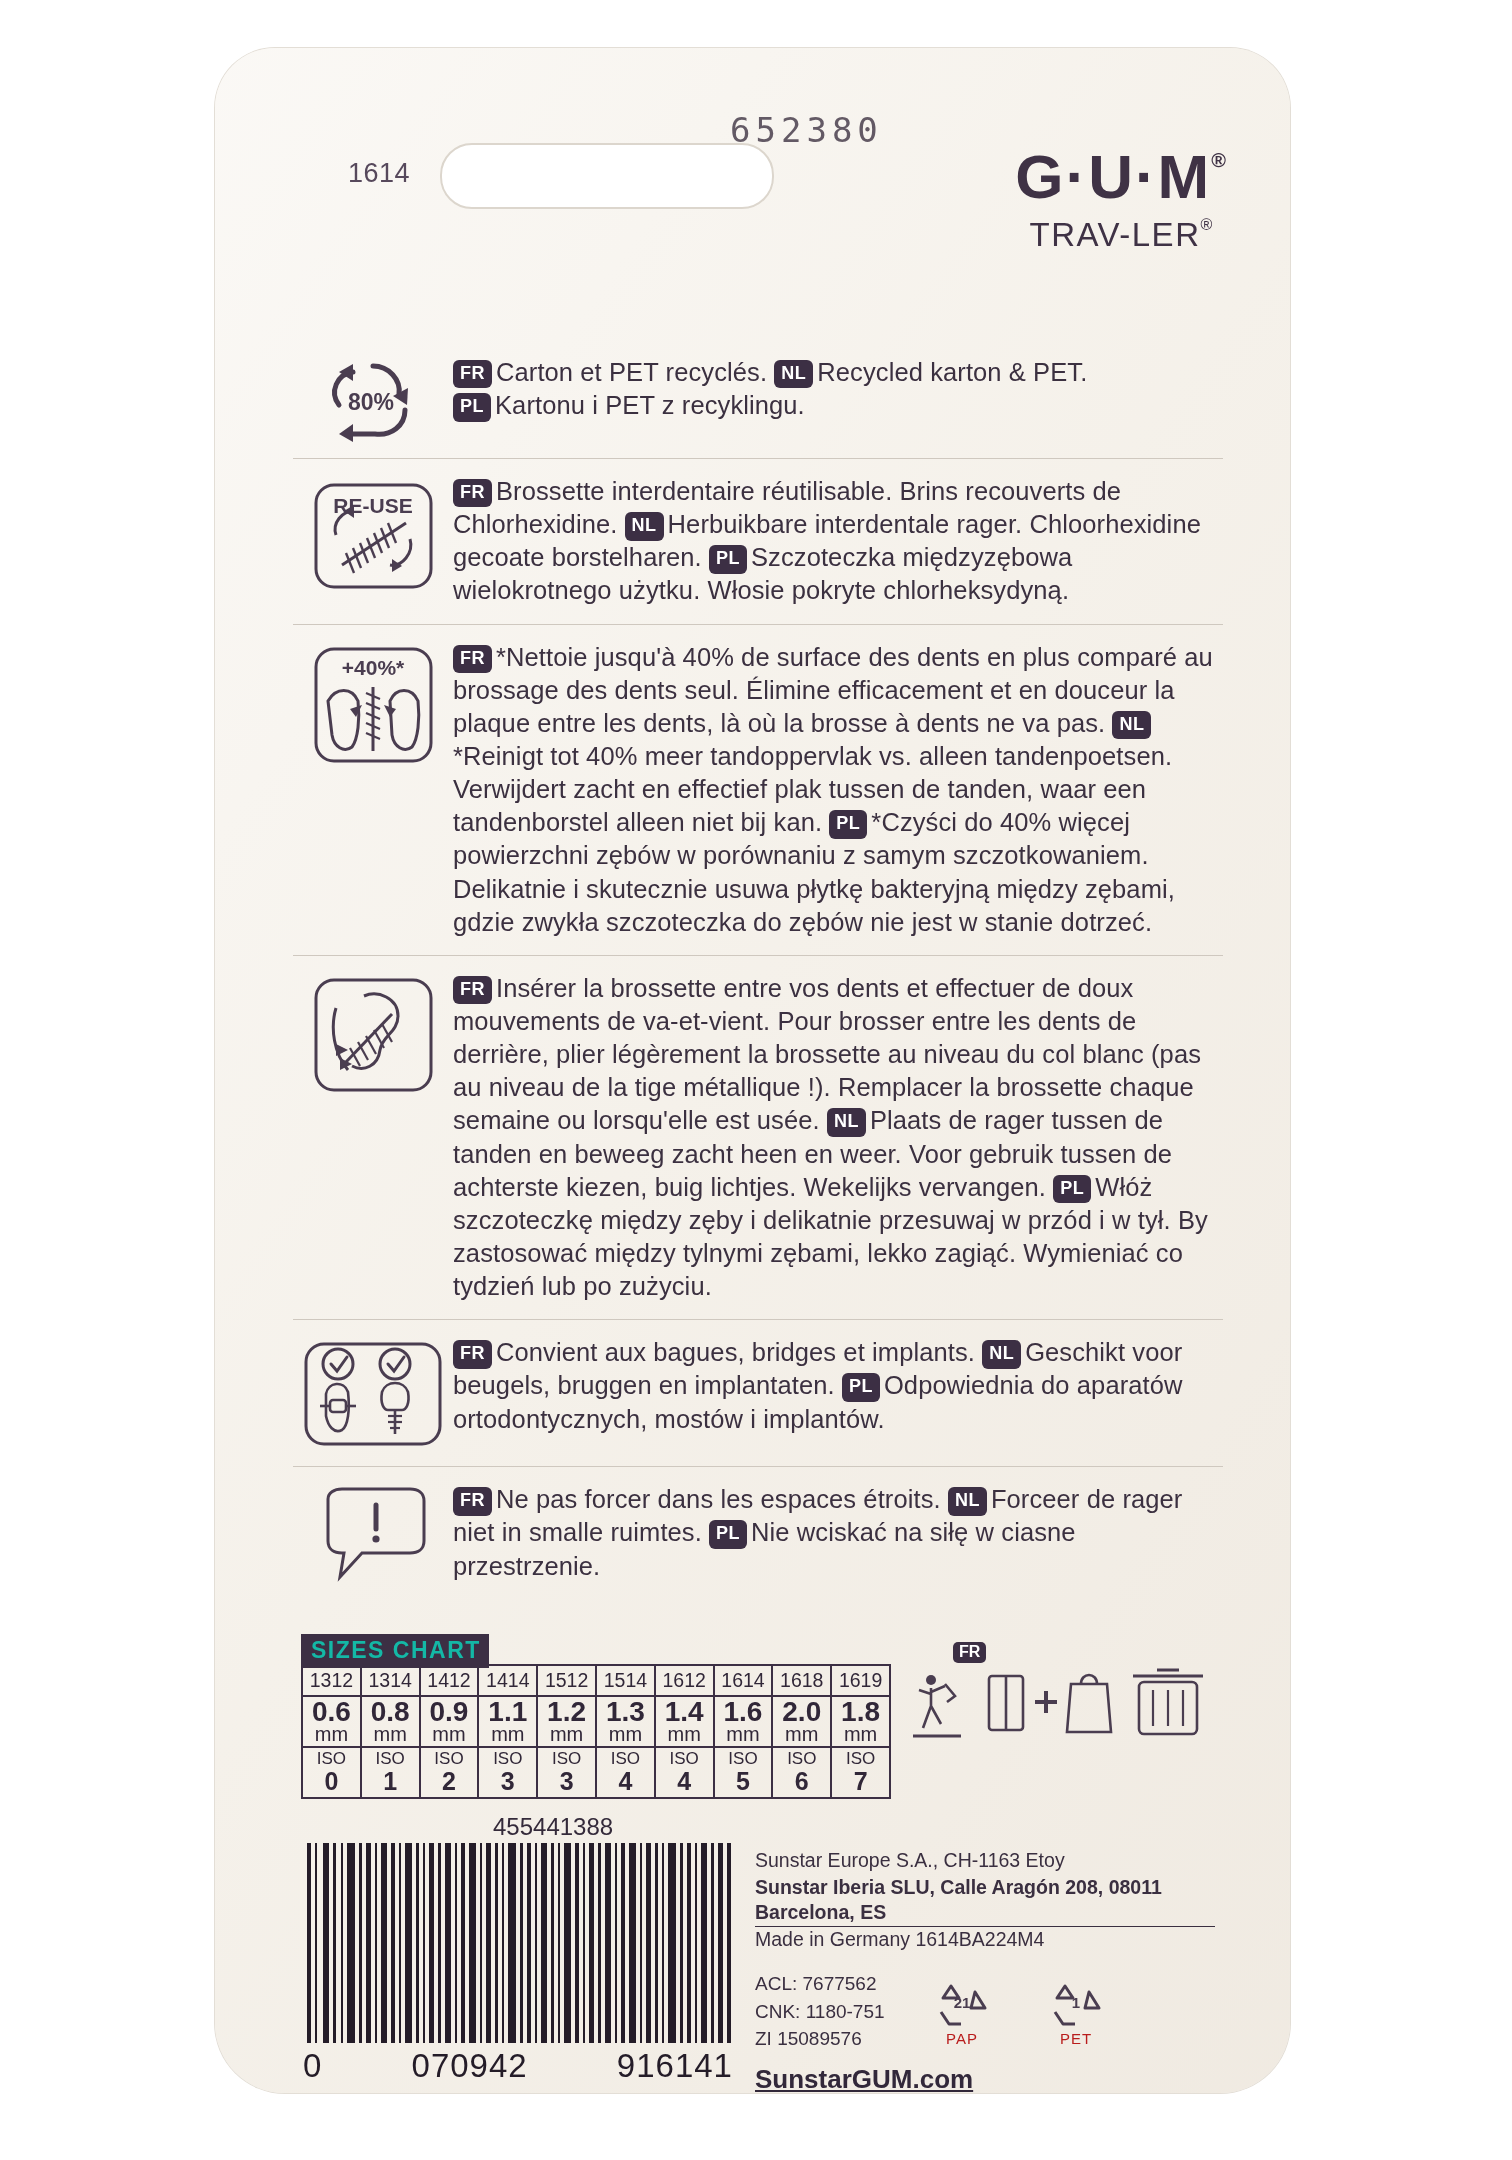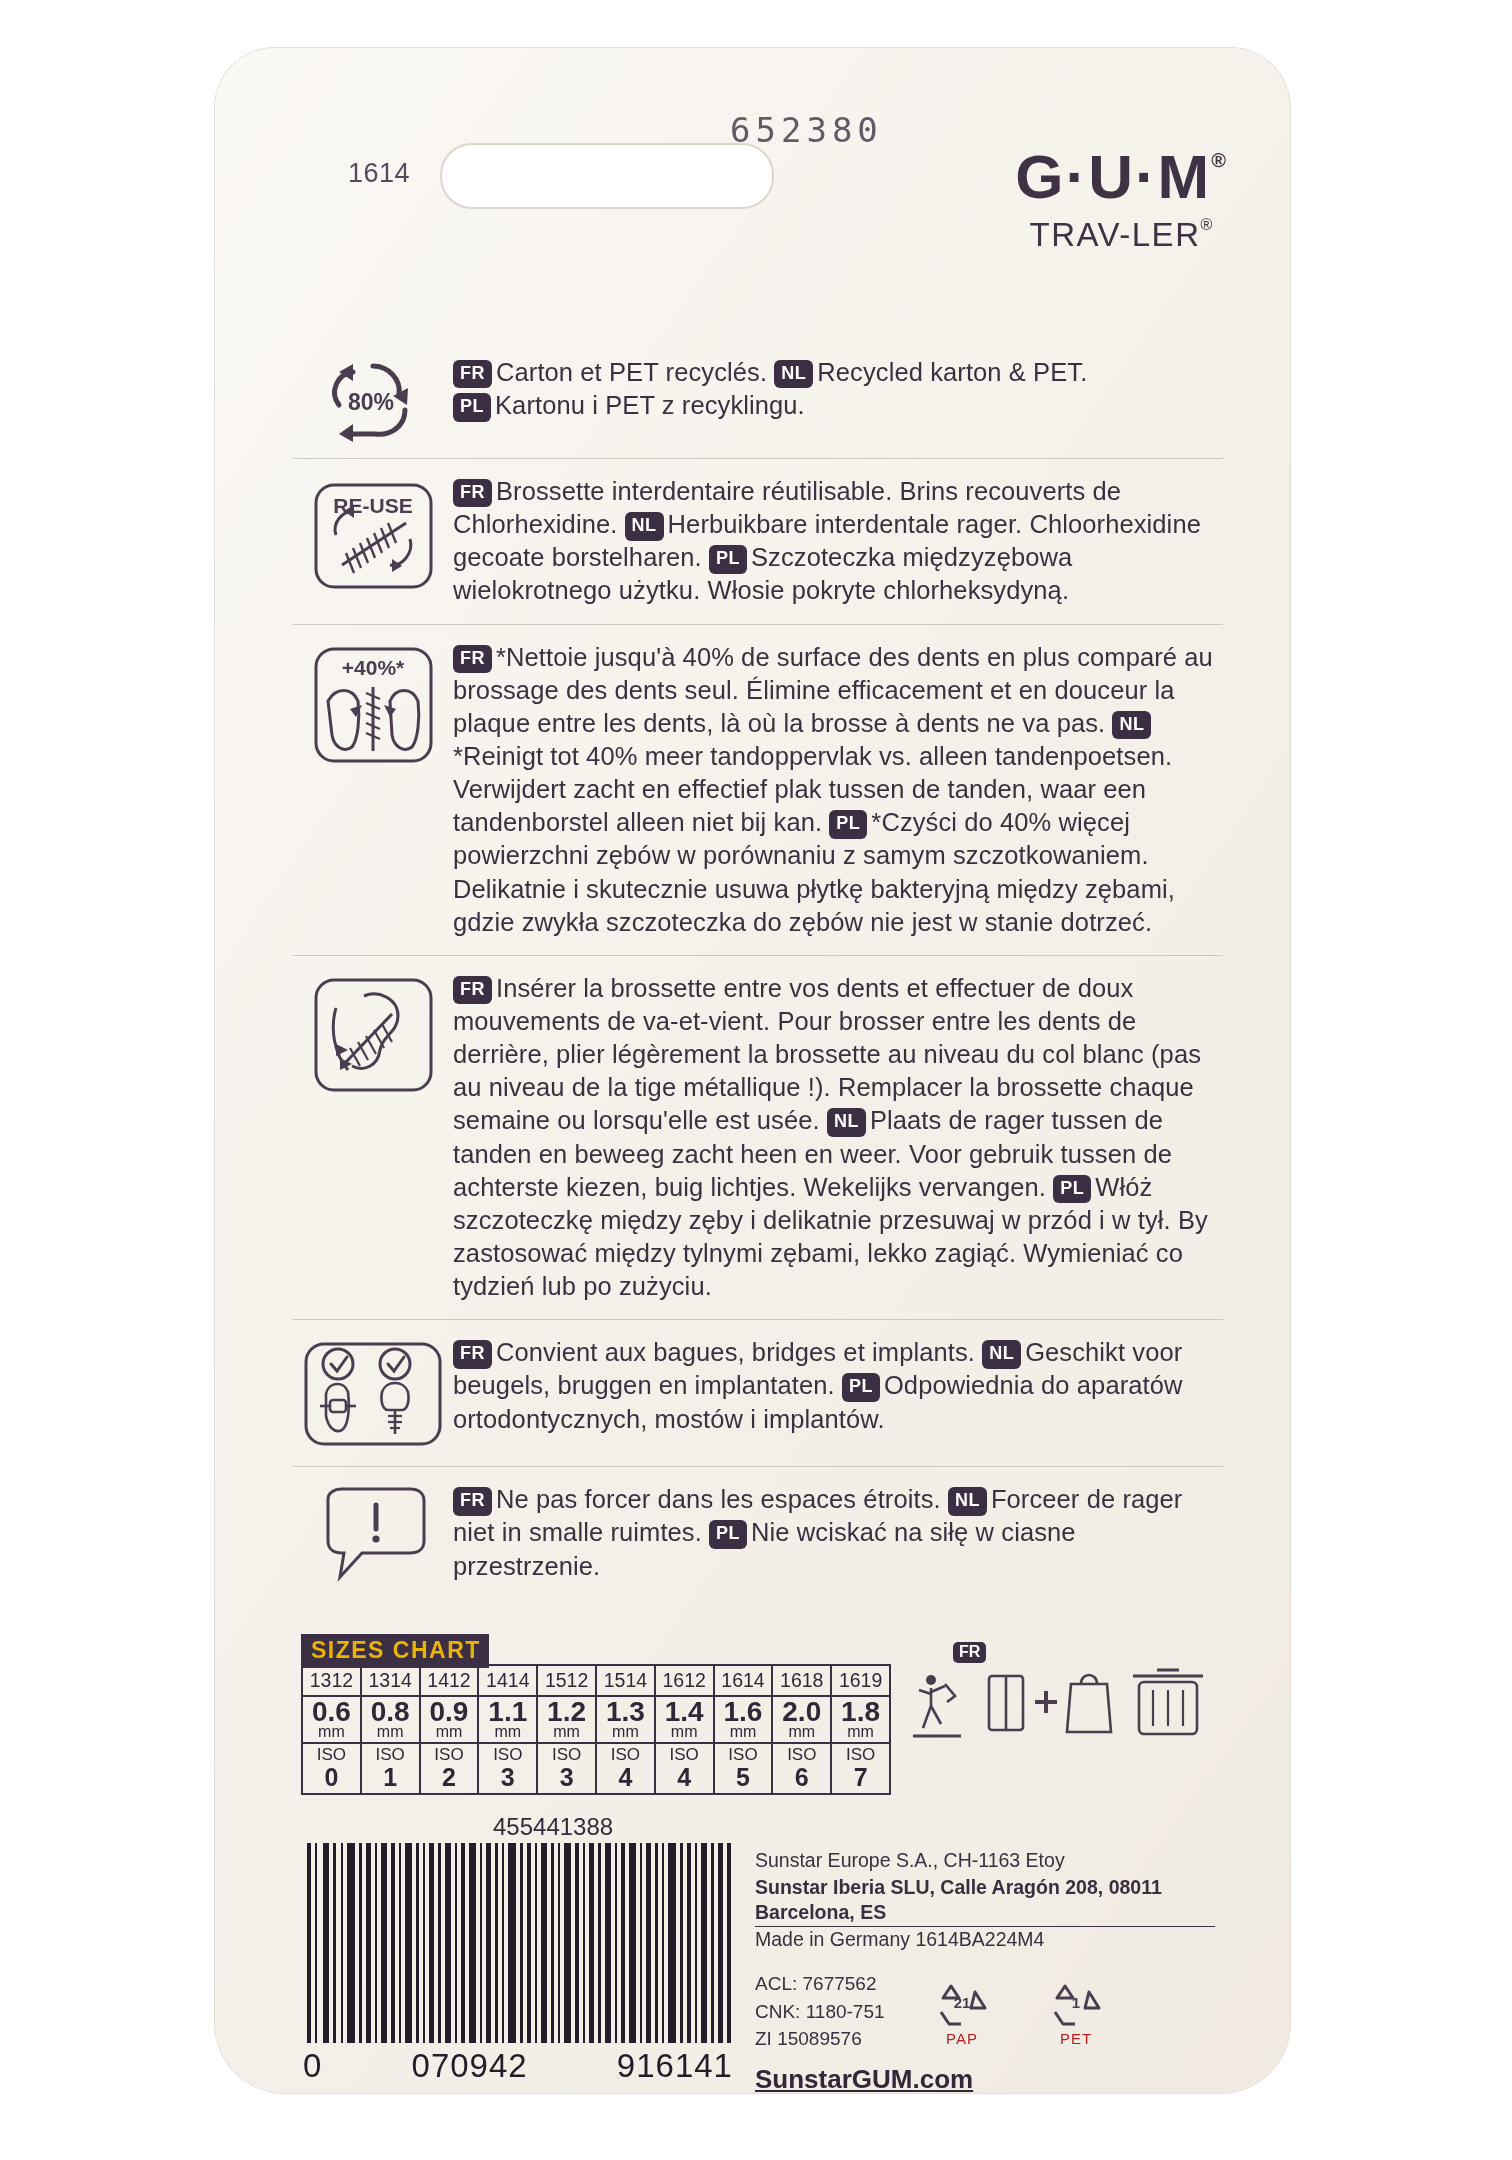--- a/index.html
+++ b/index.html
@@ -154,21 +154,21 @@
 
   
   .sizes-block {
     position: absolute;
     left: 86px;
     top: 1586px;
     width: 590px;
   }
   .sizes-title {
     background: #3c2f44;
-    color: #eab308;
+    color: #14b8a6;
     font-size: 23px;
     font-weight: bold;
     letter-spacing: 1.5px;
     padding: 3px 8px 4px 10px;
     display: inline-block;
     position: relative;
     z-index: 2;
     margin-bottom: -4px;
     text-align: center;
   }
@@ -178,21 +178,21 @@
     table-layout: fixed;
   }
   table.sizes td {
     border: 2px solid #3c2f44;
     text-align: center;
     color: #312738;
     padding: 1px 0 2px 0;
   }
   tr.codes td { font-size: 19.5px; height: 26px; }
   tr.mm td { font-size: 28px; font-weight: bold; height: 40px; line-height: 1; }
-  tr.mm td span.u { display: block; font-size: 16px; font-weight: normal; margin-top: -2px; }
+  tr.mm td span.u { display: block; font-size: 20px; font-weight: normal; margin-top: -2px; }
   tr.iso td { font-size: 17px; height: 46px; line-height: 1.05; }
   tr.iso td span.n { display: block; font-size: 25px; font-weight: bold; }
 
   
   .barcode-wrap {
     position: absolute;
     left: 88px;
     top: 1795px;
     width: 430px;
   }

